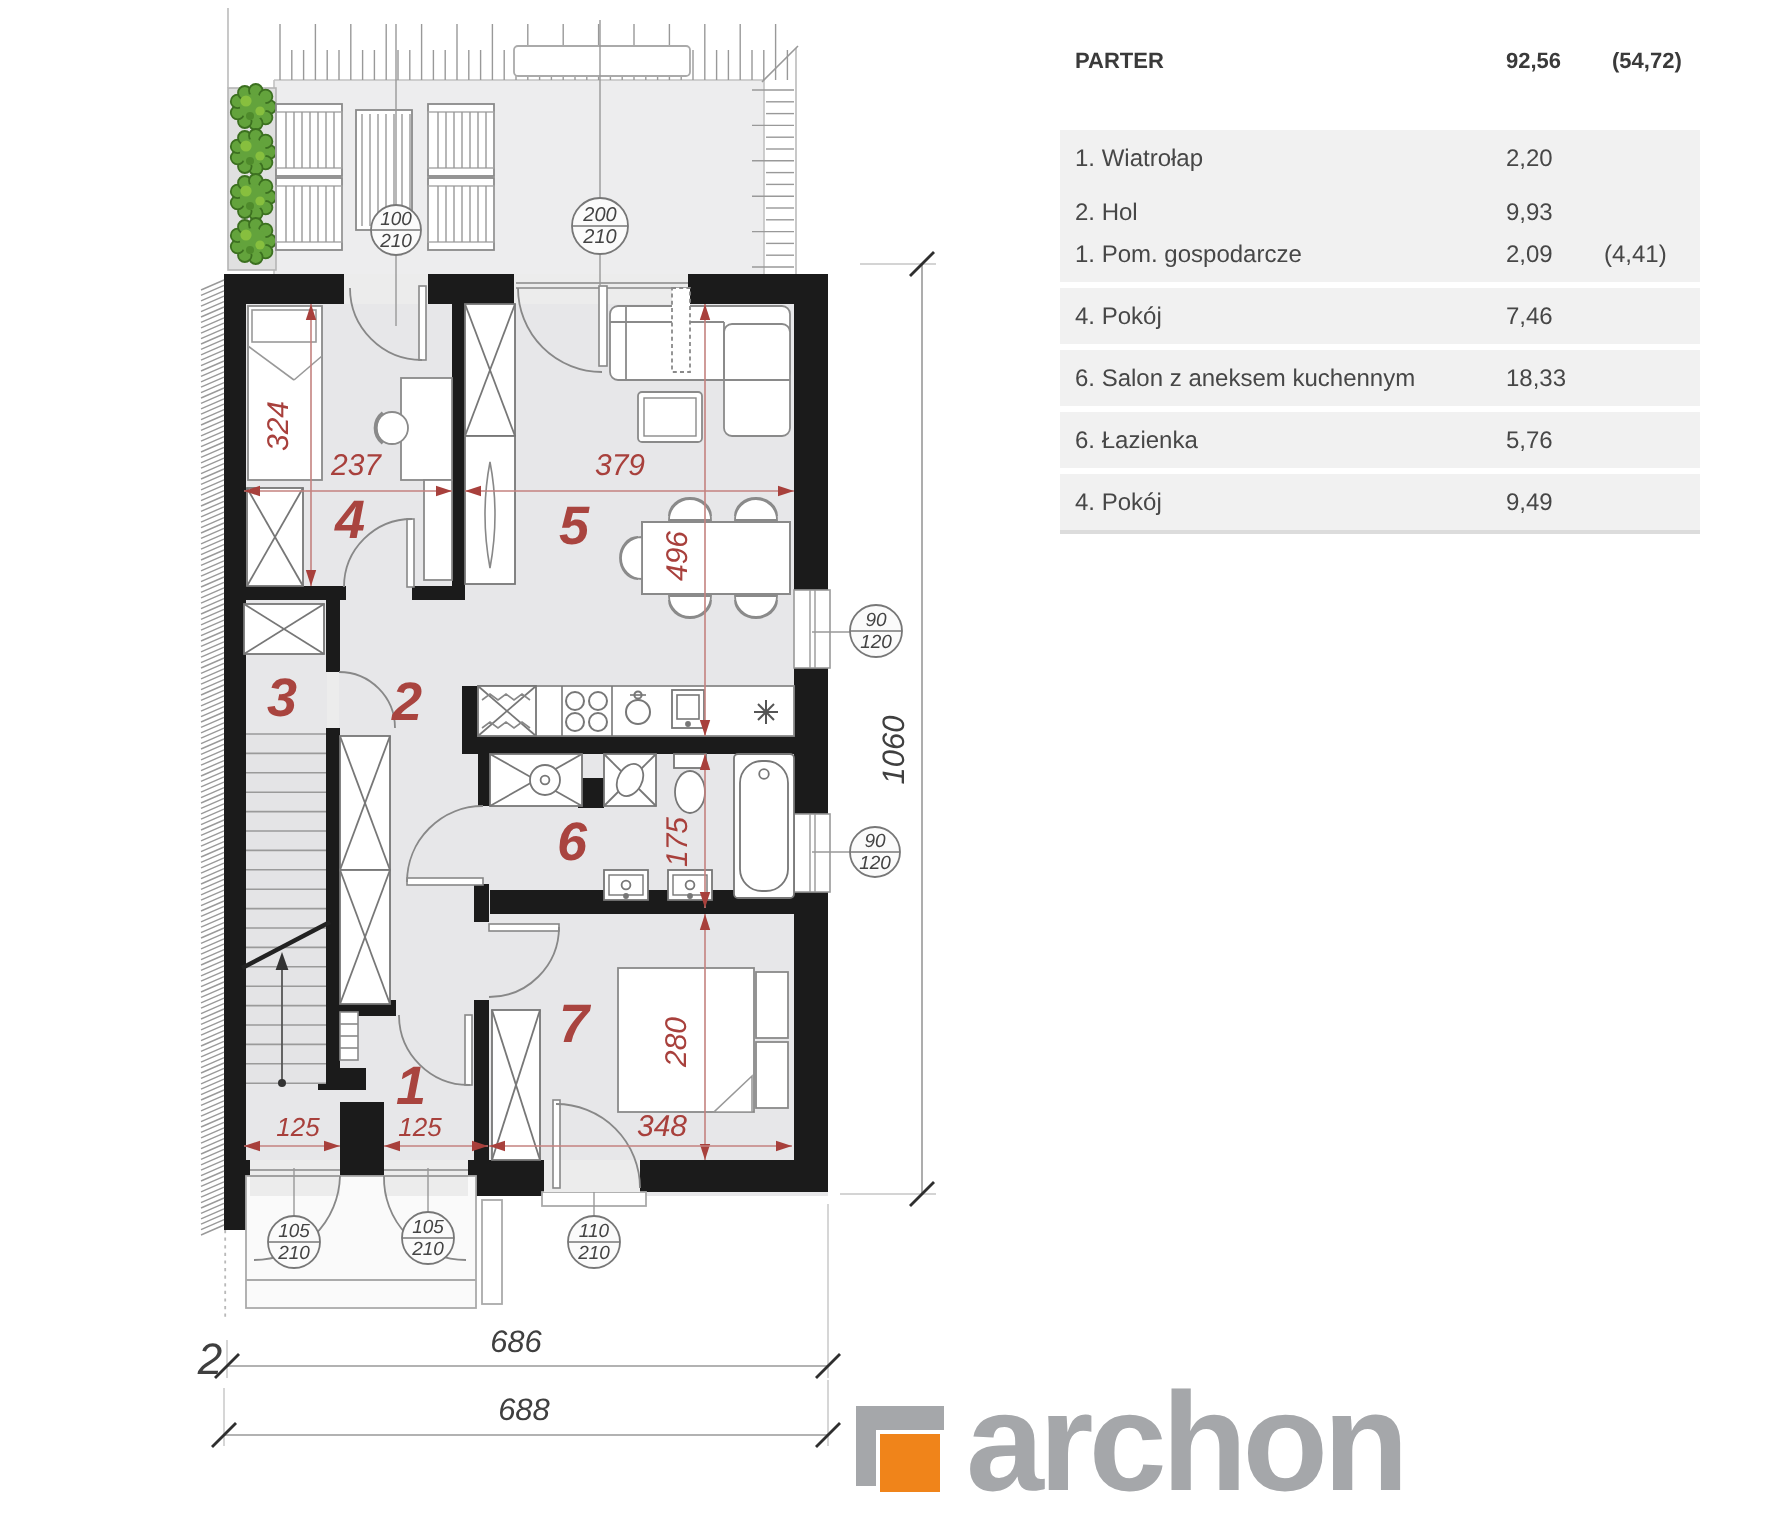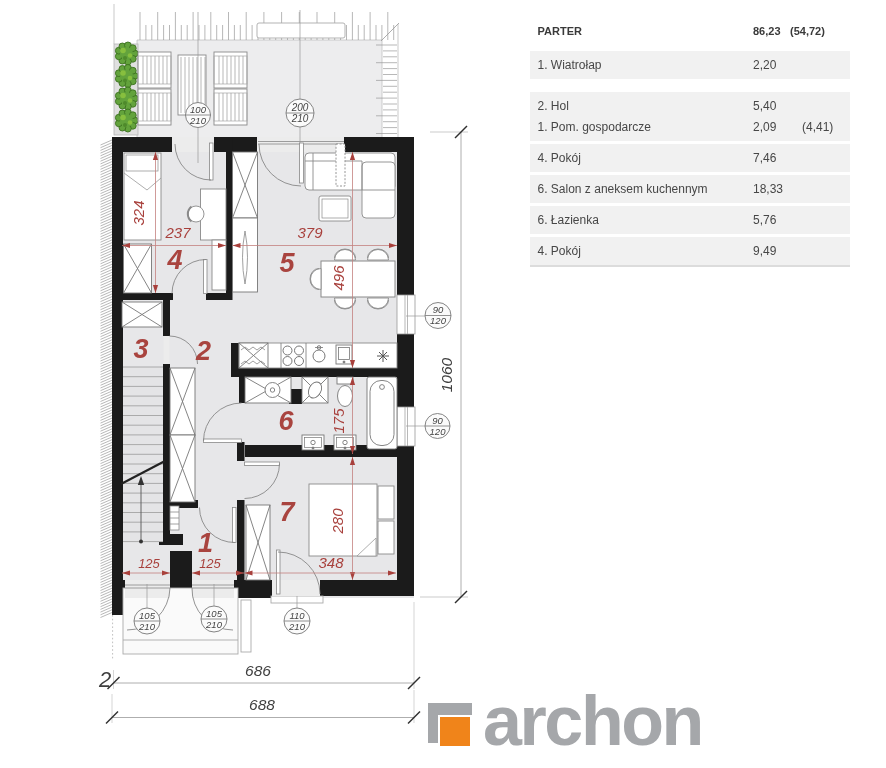--- a/index.html
+++ b/index.html
@@ -4,21 +4,21 @@
 html,body{margin:0;padding:0;background:#fff;width:886px;height:768px;overflow:hidden}
 body{font-family:"Liberation Sans",sans-serif;position:relative}
 #plan{position:absolute;left:0;top:0}
 #tbl{position:absolute;left:530px;top:0;width:320px;font-size:12px;color:#474747}
 #th{position:absolute;top:18px;left:0;width:320px;height:26px}
 #th .c1,#th .c2,#th .c3{color:#3a3a3a;font-size:11px}
 .row{position:absolute;left:0;width:320px;height:28px;background:#f1f1f1}
 .c1{position:absolute;left:7.5px;top:7px}
 .c2{position:absolute;left:223px;top:7px}
 .c3{position:absolute;left:272px;top:7px}
-#th .c1{left:7.5px;top:7px} #th .c2{left:223px;top:7px} #th .c3{left:260px;top:7px}
+#th .c1{left:7.5px;top:7px} #th .c2{left:223px;top:7px} #th .c3{left:276px;top:7px}
 #tbl-bot{position:absolute;top:265px;left:0;width:320px;height:2px;background:#dcdcdc}
 </style></head>
 <body>
 <div id="plan">
 <svg width="886" height="768" viewBox="0 0 886 768" xmlns="http://www.w3.org/2000/svg" font-family="Liberation Sans, sans-serif">
 
 <rect x="112" y="137" width="302" height="461" fill="#e7e7e9"></rect>
 
 <g>
         <rect x="137" y="40" width="245" height="97" fill="#ededee"></rect>
@@ -937,32 +937,32 @@
       </g>
 
 <text x="483" y="745" font-size="70" font-weight="bold" fill="#a5a7aa" letter-spacing="-2.4">archon</text>
 </svg>
 </div>
 
 <div id="tbl">
 
 <div id="th">
       <div class="c1"><b>PARTER</b></div>
-      <div class="c2"><b>86,23</b></div>
+      <div class="c2"><b>92,56</b></div>
       <div class="c3"><b>(54,72)</b></div>
     </div>
 
-<div class="row" style="top:51px">
+<div class="row" style="top:65px">
       <div class="c1">1. Wiatrołap</div>
       <div class="c2">2,20</div>
     </div>
 
 <div class="row" style="top:92px">
       <div class="c1">2. Hol</div>
-      <div class="c2">5,40</div>
+      <div class="c2">9,93</div>
     </div>
 
 <div class="row" style="top:113px">
       <div class="c3">(4,41)</div>
       <div class="c1">1. Pom. gospodarcze</div>
       <div class="c2">2,09</div>
     </div>
 
 <div class="row" style="top:144px">
       <div class="c1">4. Pokój</div>

